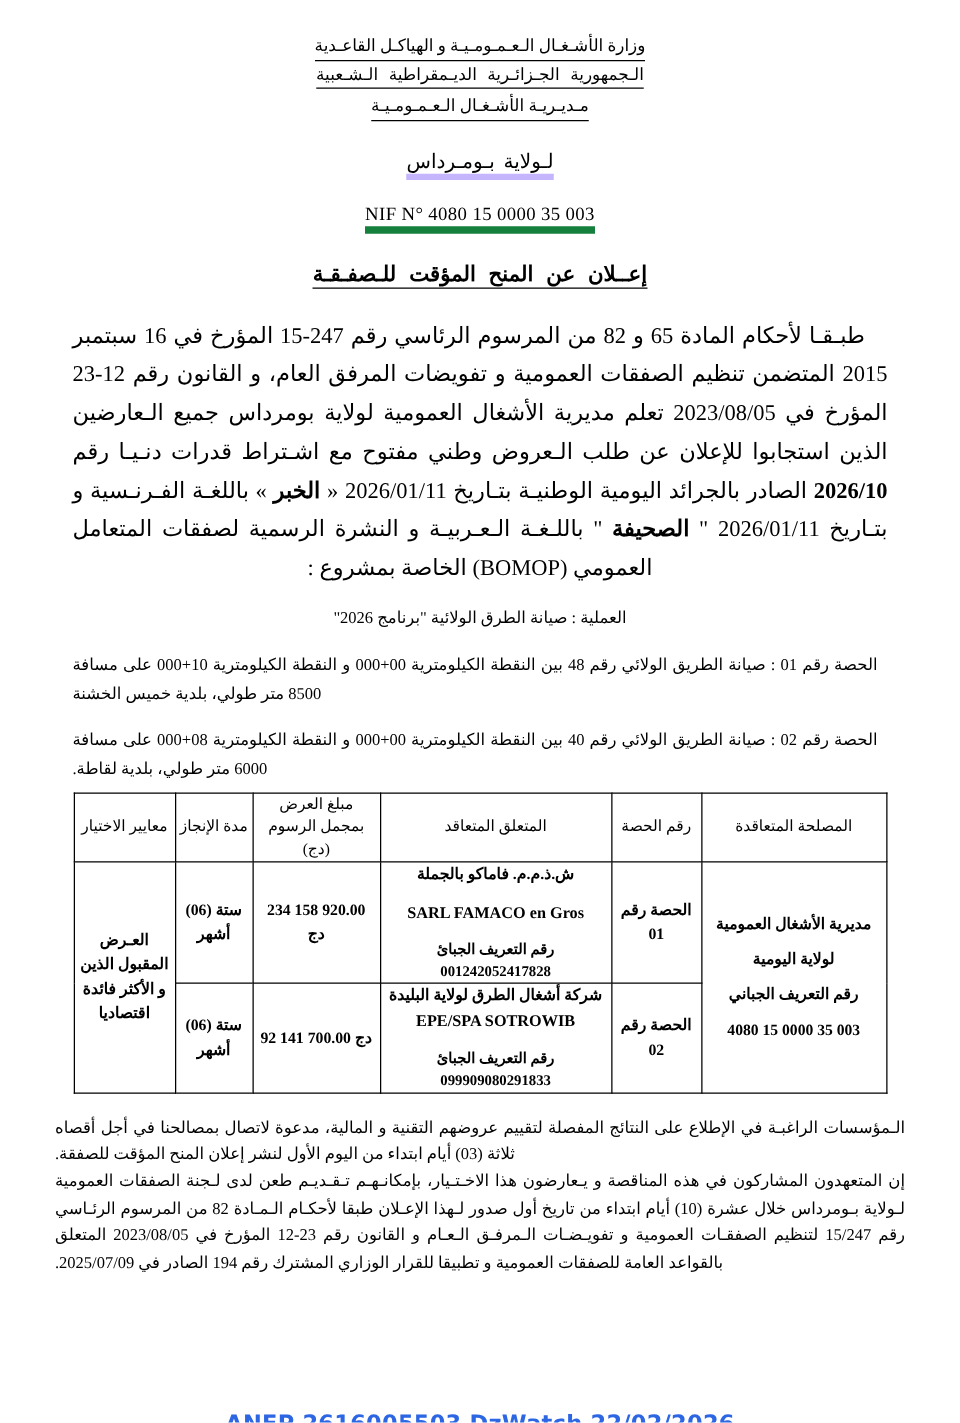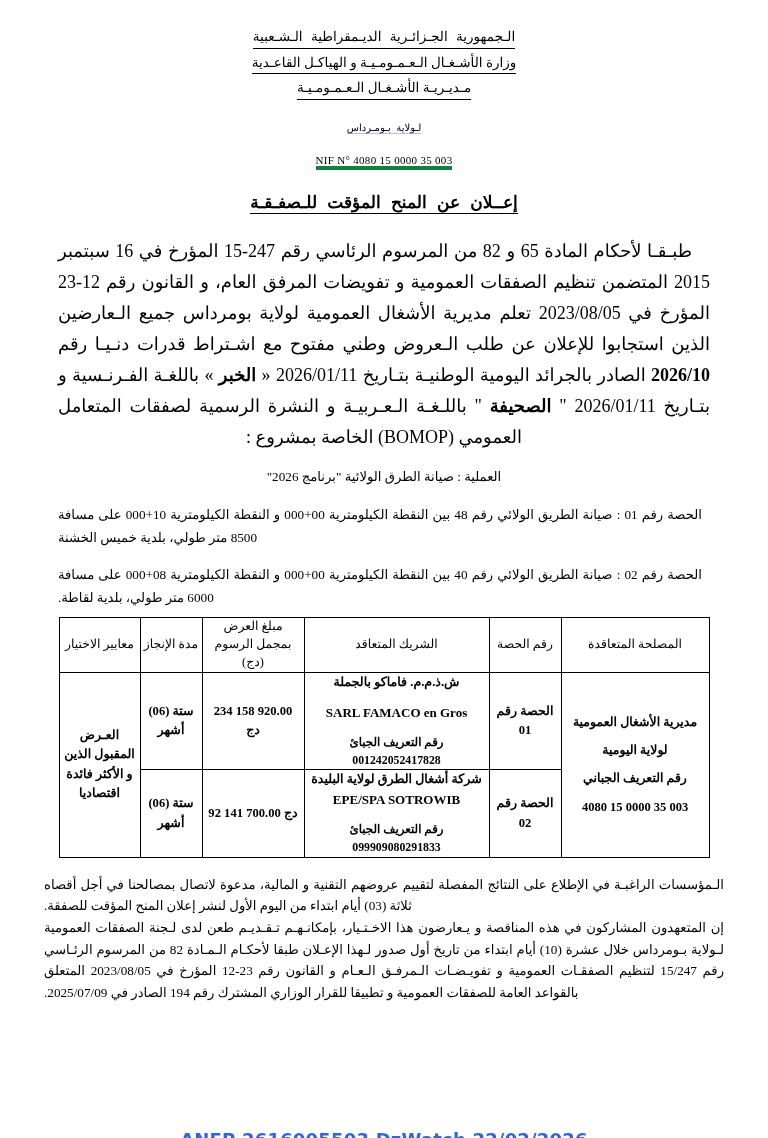--- a/index.html
+++ b/index.html
@@ -39,37 +39,37 @@
     width: fit-content;
     border-bottom: 1px solid #000;
     padding-bottom: 0px;
     white-space: nowrap;
   }
   .header-line.l1 { font-size: 13.5px; word-spacing: 5px; }
   .header-line.l2 { margin-top: 3px; }
   .header-line.l3 { margin-top: 3px; }
   .wilaya {
     margin-top: 22px;
-    font-size: 10px;
-    border-bottom: 1px solid #c4b5fd;
+    font-size: 16px;
+    border-bottom: 5px solid #c4b5fd;
     display: block;
     width: fit-content;
     margin-left: auto;
     margin-right: auto;
     word-spacing: 3px;
   }
   .nif {
     margin-top: 20px;
-    font-size: 11px;
+    font-size: 15px;
     direction: ltr;
     display: block;
     width: fit-content;
     margin-left: auto;
     margin-right: auto;
-    border-bottom: 4px solid #15803d;
+    border-bottom: 6px solid #15803d;
     letter-spacing: 0.3px;
   }
   .doc-title {
     margin-top: 22px;
     font-size: 17px;
     font-weight: bold;
     display: block;
     width: fit-content;
     margin-left: auto;
     margin-right: auto;
@@ -185,22 +185,22 @@
     font-weight: bold;
     letter-spacing: 0.2px;
   }
 </style>
 </head>
 <body>
 
 <div class="page">
 
   <div class="header">
+    <span class="header-line l2">وزارة الأشـغـال الـعـمـومـيـة و الهياكـل القاعـدية</span>
     <span class="header-line l1">الـجمهورية  الجـزائـرية  الديـمقراطية  الـشـعبية</span>
-    <span class="header-line l2">وزارة الأشـغـال الـعـمـومـيـة و الهياكـل القاعـدية</span>
     <span class="header-line l3">مـديـريـة الأشـغـال الـعـمـومـيـة</span>
     <span class="wilaya">لـولاية بـومـرداس</span>
     <span class="nif">NIF N° 4080 15 0000 35 003</span>
     <span class="doc-title">إعــلان عن المنح المؤقت للـصفـقـة</span>
   </div>
 
   <div class="body-wrap">
 
     <p class="para"><span>طبـقـا لأحكام المادة 65 و 82 من المرسوم الرئاسي رقم 247-15 المؤرخ في 16 سبتمبر 2015 المتضمن تنظيم الصفقات العمومية و تفويضات المرفق العام، و القانون رقم 12-23 المؤرخ في 2023/08/05 تعلم مديرية الأشغال العمومية لولاية بومرداس جميع الـعارضين الذين استجابوا للإعلان عن طلب الـعروض وطني مفتوح مع اشـتراط قدرات دنـيـا رقم </span><span class="b">2026/10</span><span> الصادر بالجرائد اليومية الوطنيـة بتـاريخ 2026/01/11   « </span><span class="b">الخبر</span><span> »  باللغـة الفـرنـسية و بتـاريخ 2026/01/11   " </span><span class="b">الصحيفة</span><span> " باللـغـة الـعـربيـة و النشرة الرسمية لصفقات المتعامل العمومي (BOMOP) الخاصة بمشروع :</span></p>
 
@@ -218,21 +218,21 @@
       <col class="col-lot">
       <col class="col-partner">
       <col class="col-amount">
       <col class="col-duration">
       <col class="col-criteria">
     </colgroup>
     <thead>
       <tr>
         <th>المصلحة المتعاقدة</th>
         <th>رقم الحصة</th>
-        <th>الشريك المتعاقد</th>
+        <th>المتعلق المتعاقد</th>
         <th>مبلغ العرض بمجمل الرسوم (دج)</th>
         <th>مدة الإنجاز</th>
         <th>معايير الاختيار</th>
       </tr>
     </thead>
     <tbody>
       <tr>
         <td class="service-cell" rowspan="2">
           <div>مديرية الأشغال العمومية</div>
           <div>لولاية اليومية</div>

